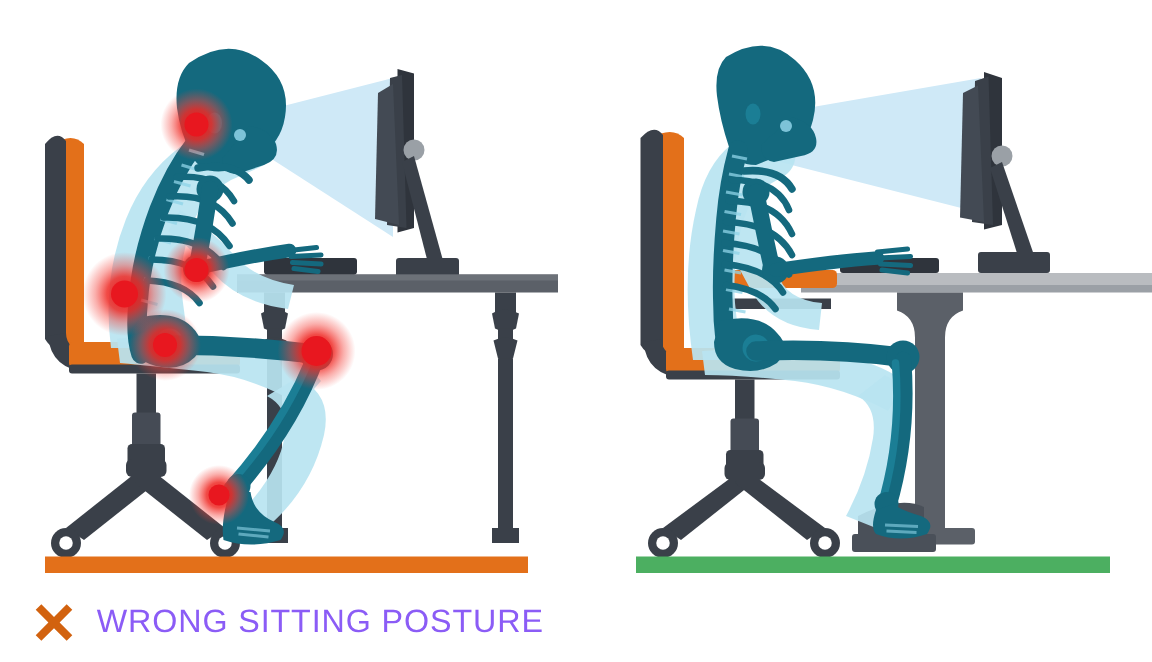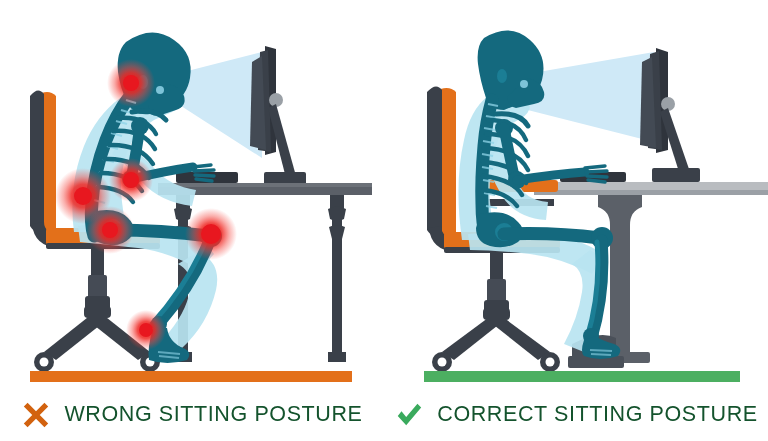--- a/index.html
+++ b/index.html
@@ -17,21 +17,21 @@
   .scene{position:absolute;left:0;top:0;width:384px;height:390px;}
   .caption{
     position:absolute;left:0;top:388px;width:384px;height:53px;
     display:flex;align-items:center;justify-content:center;
   }
   .caption-icon{
     width:30px;height:30px;margin-right:13px;flex:0 0 auto;
     display:block;
   }
   .caption-text{
-    font-size:21.5px;letter-spacing:.6px;color:#14532d;
+    font-size:21.5px;letter-spacing:.6px;color:#8b5cf6;
     font-weight:400;white-space:nowrap;
   }
   svg{display:block;}
 </style>
 </head>
 <body>
 
 <div class="stage">
 
   <div class="panel panel-left">
@@ -351,21 +351,15 @@
           <g stroke="#8fd4e8" stroke-width="2" opacity=".6">
             <path d="M206 350 l22 1"></path>
               <path d="M207 354 l20 1"></path>
           </g>
         </g>
 
         <rect x="40" y="371" width="316" height="11" fill="#4caf61"></rect>
       </svg>
     </div>
 
-    <div class="caption">
-      <svg class="caption-icon" viewBox="0 0 32 32">
-        <path d="M4 17 L8 12 L13 18 L25 4 L29 8 L13 27 Z" fill="#3aaa5d"></path>
-      </svg>
-      <span class="caption-text">CORRECT SITTING POSTURE</span>
-    </div>
   </div>
 
 </div>
 
 </body></html>

